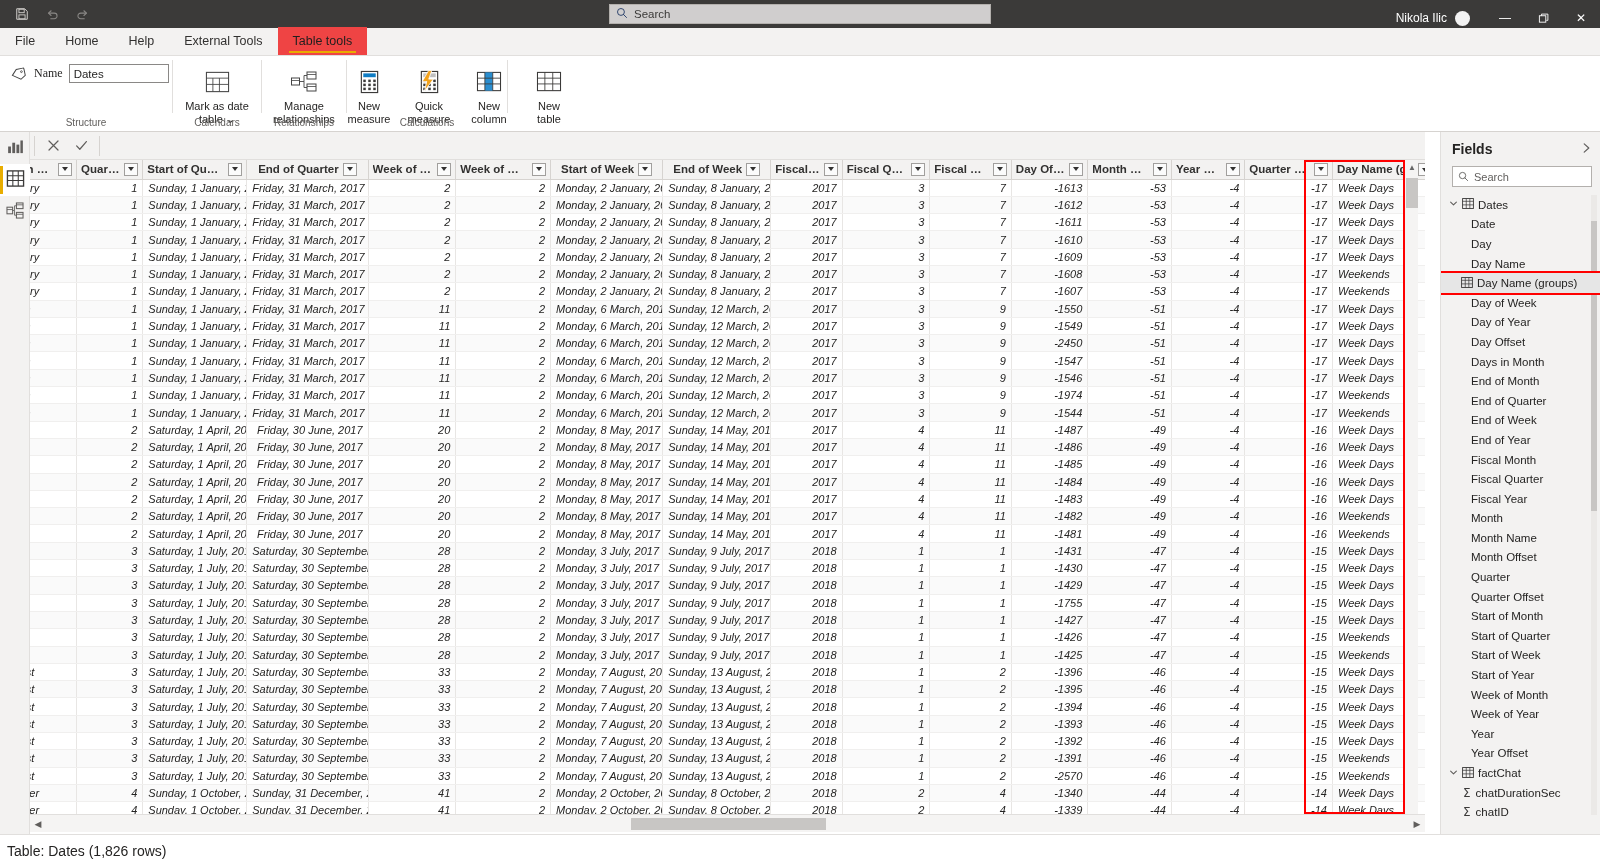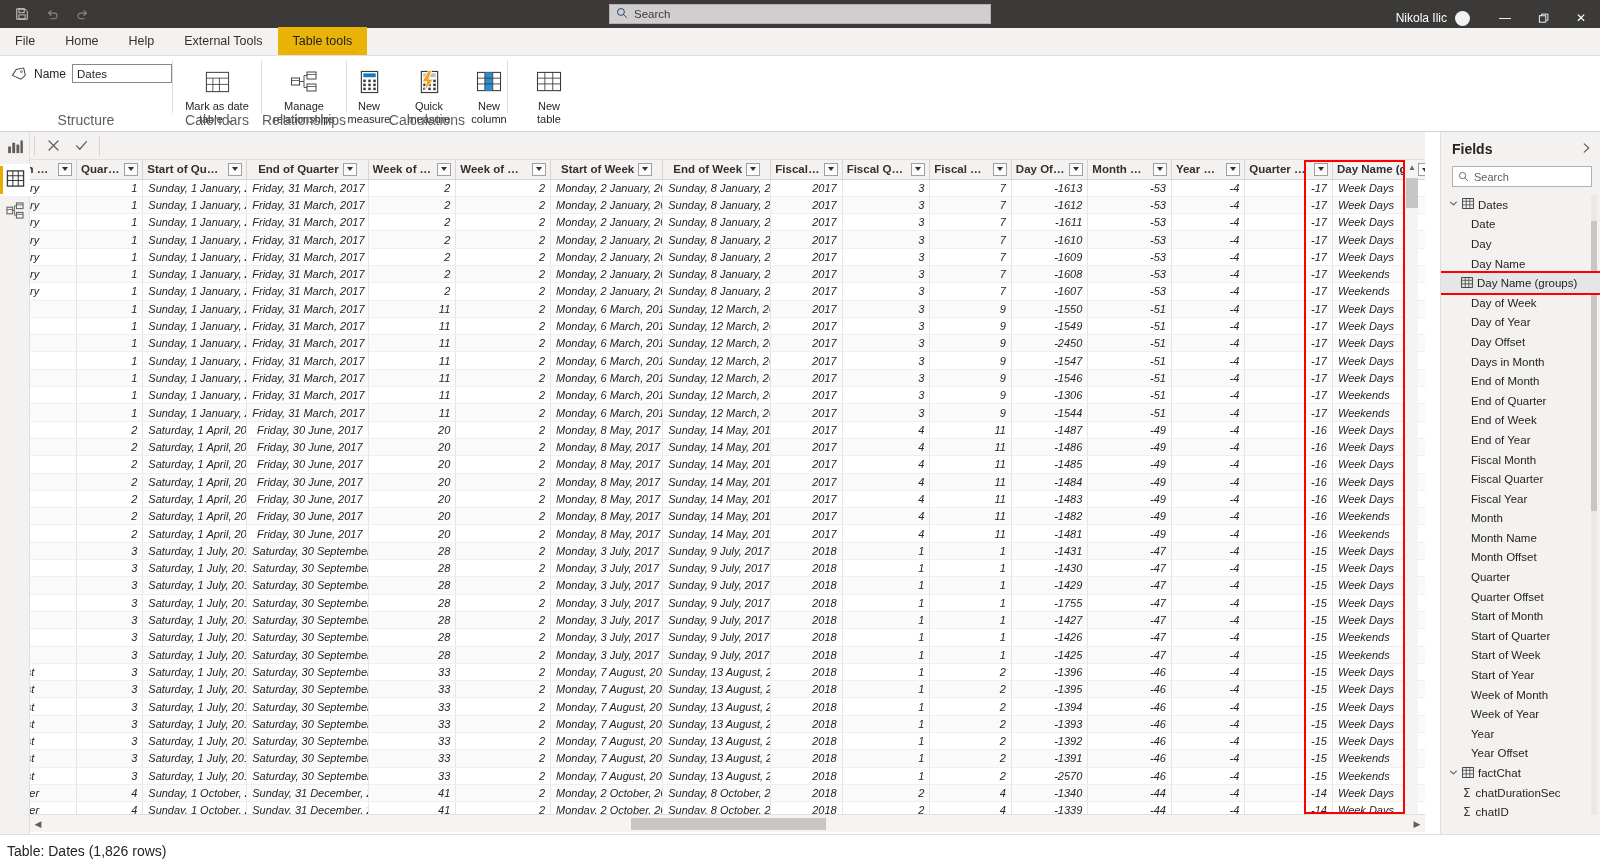--- a/index.html
+++ b/index.html
@@ -52,46 +52,46 @@
   .ribbon-tabs {
     position: absolute; top: 28px; left: 0; width: 1600px; height: 28px;
     background: #f3f2f1; display: flex; align-items: flex-end;
     border-bottom: 1px solid #e1dfdd;
   }
   .rtab {
     height: 28px; padding: 0 15px; display: flex; align-items: center;
     font-size: 12.5px; color: #323130; position: relative;
   }
   .rtab.active {
-    background: #eab308; color: #201f1e;
+    background: #ef4444; color: #201f1e;
   }
   .rtab.active::after {
     content: ''; position: absolute; left: 11px; right: 11px; bottom: 2px;
     height: 2.5px; background: #e8ad00;
   }
 
   
   .ribbon {
     position: absolute; top: 56px; left: 0; width: 1600px; height: 76px;
     background: #ffffff; border-bottom: 1px solid #d6d3d0;
     display: flex; align-items: stretch;
   }
   .rgroup { display: flex; flex-direction: column; position: relative; }
   .rgroup-sep { width: 1px; background: #e1dfdd; margin: 4px 0 18px 0; }
   .rgroup-body { flex: 1; display: flex; align-items: flex-start; padding-top: 8px; }
   .rgroup-label {
     position: absolute; bottom: 3px; left: 0; right: 0; text-align: center;
-    font-size: 14px; color: #605e5c; margin-top: 7px;
+    font-size: 10px; color: #605e5c; margin-top: 7px;
   }
 
   
   .grp-structure { width: 172px; padding-left: 10px; }
   .name-row { display: flex; align-items: center; gap: 6px; }
   .tag-icon { width: 18px; height: 16px; }
-  .name-label { font-size: 12px; color: #201f1e; }
+  .name-label { font-size: 12px; color: #201f1e; font-family: Liberation Serif, serif; }
   .name-input {
     width: 100px; height: 19px; border: 1px solid #8a8886; background: #ffffff;
     font-size: 11.5px; color: #201f1e; padding: 0 4px; font-family: "Liberation Sans", sans-serif;
   }
 
   
   .rbtn {
     display: flex; flex-direction: column; align-items: center;
     padding: 2px 6px 0 6px; min-width: 44px;
   }
@@ -853,21 +853,21 @@
           <td class="num">1</td>
           <td class="dat">Sunday, 1 January, 2017</td>
           <td class="dat">Friday, 31 March, 2017</td>
           <td class="num">11</td>
           <td class="num">2</td>
           <td class="dat">Monday, 6 March, 2017</td>
           <td class="dat">Sunday, 12 March, 2017</td>
           <td class="num">2017</td>
           <td class="num">3</td>
           <td class="num">9</td>
-          <td class="num">-1306</td>
+          <td class="num">-1974</td>
           <td class="num">-51</td>
           <td class="num">-4</td>
           <td class="num">-17</td>
           <td class="plain">Weekends</td>
         </tr>
         <tr class="alt">
           <td class="txt">March</td>
           <td class="num">1</td>
           <td class="dat">Sunday, 1 January, 2017</td>
           <td class="dat">Friday, 31 March, 2017</td>

